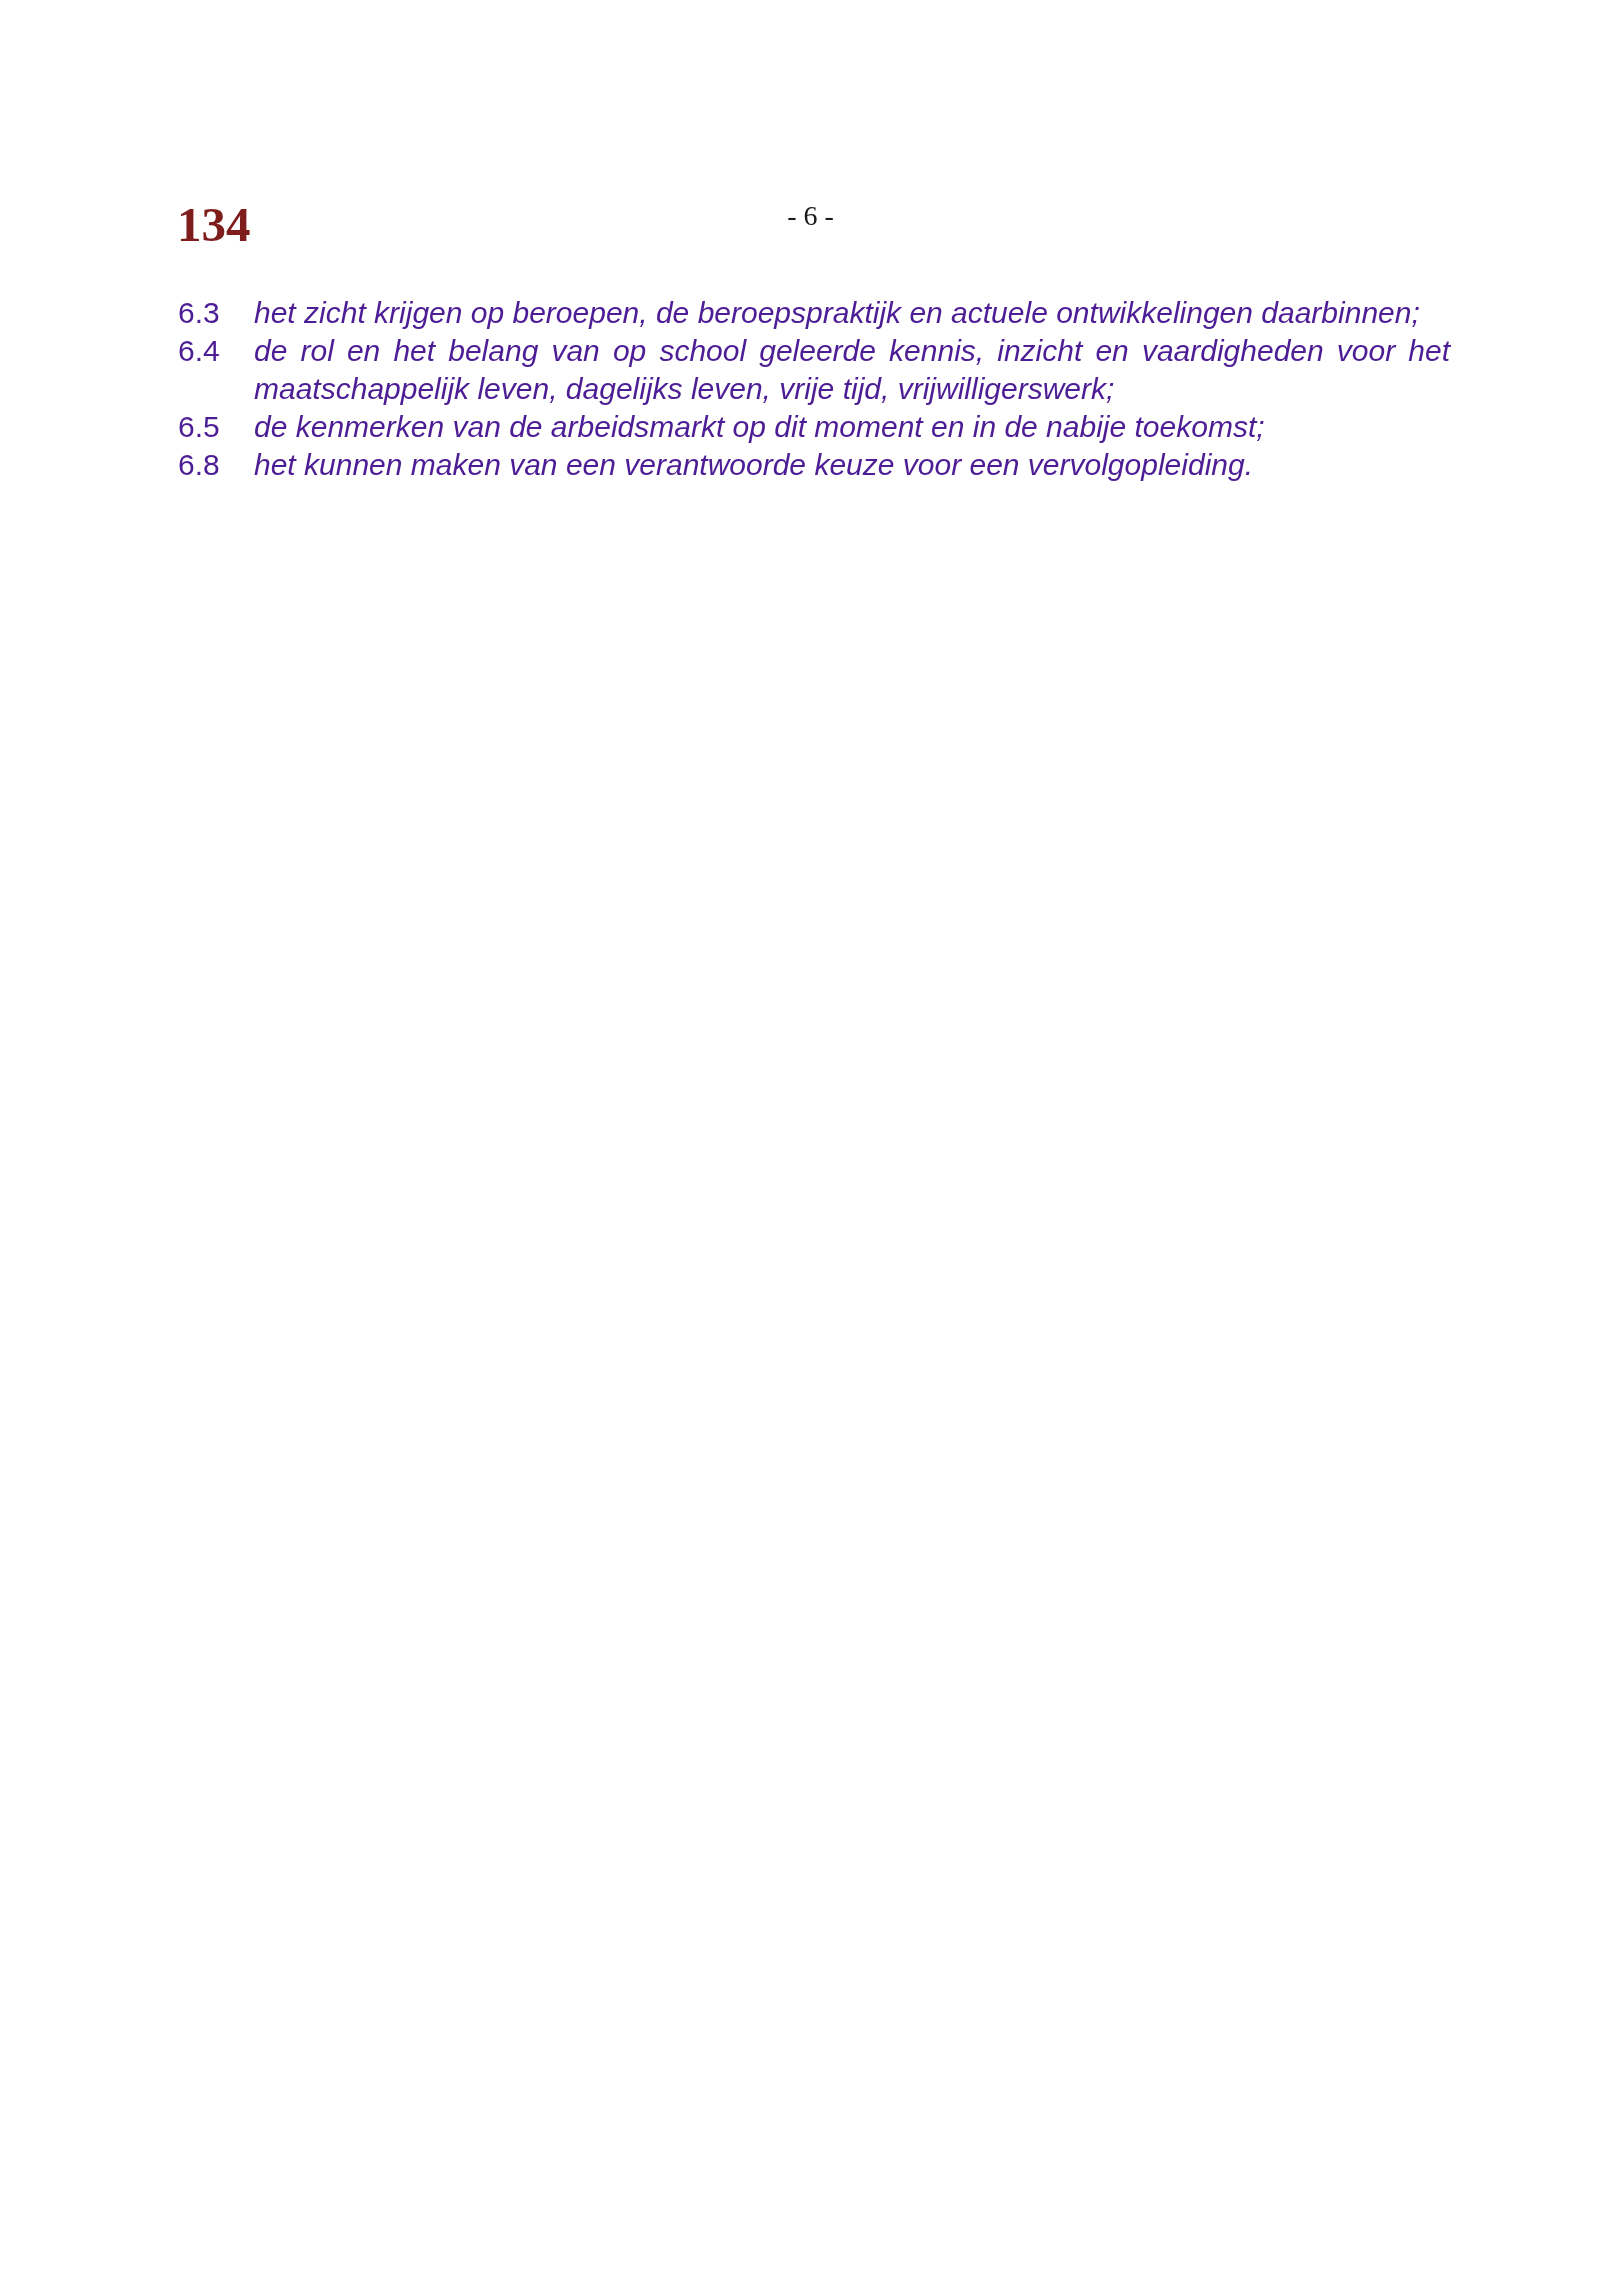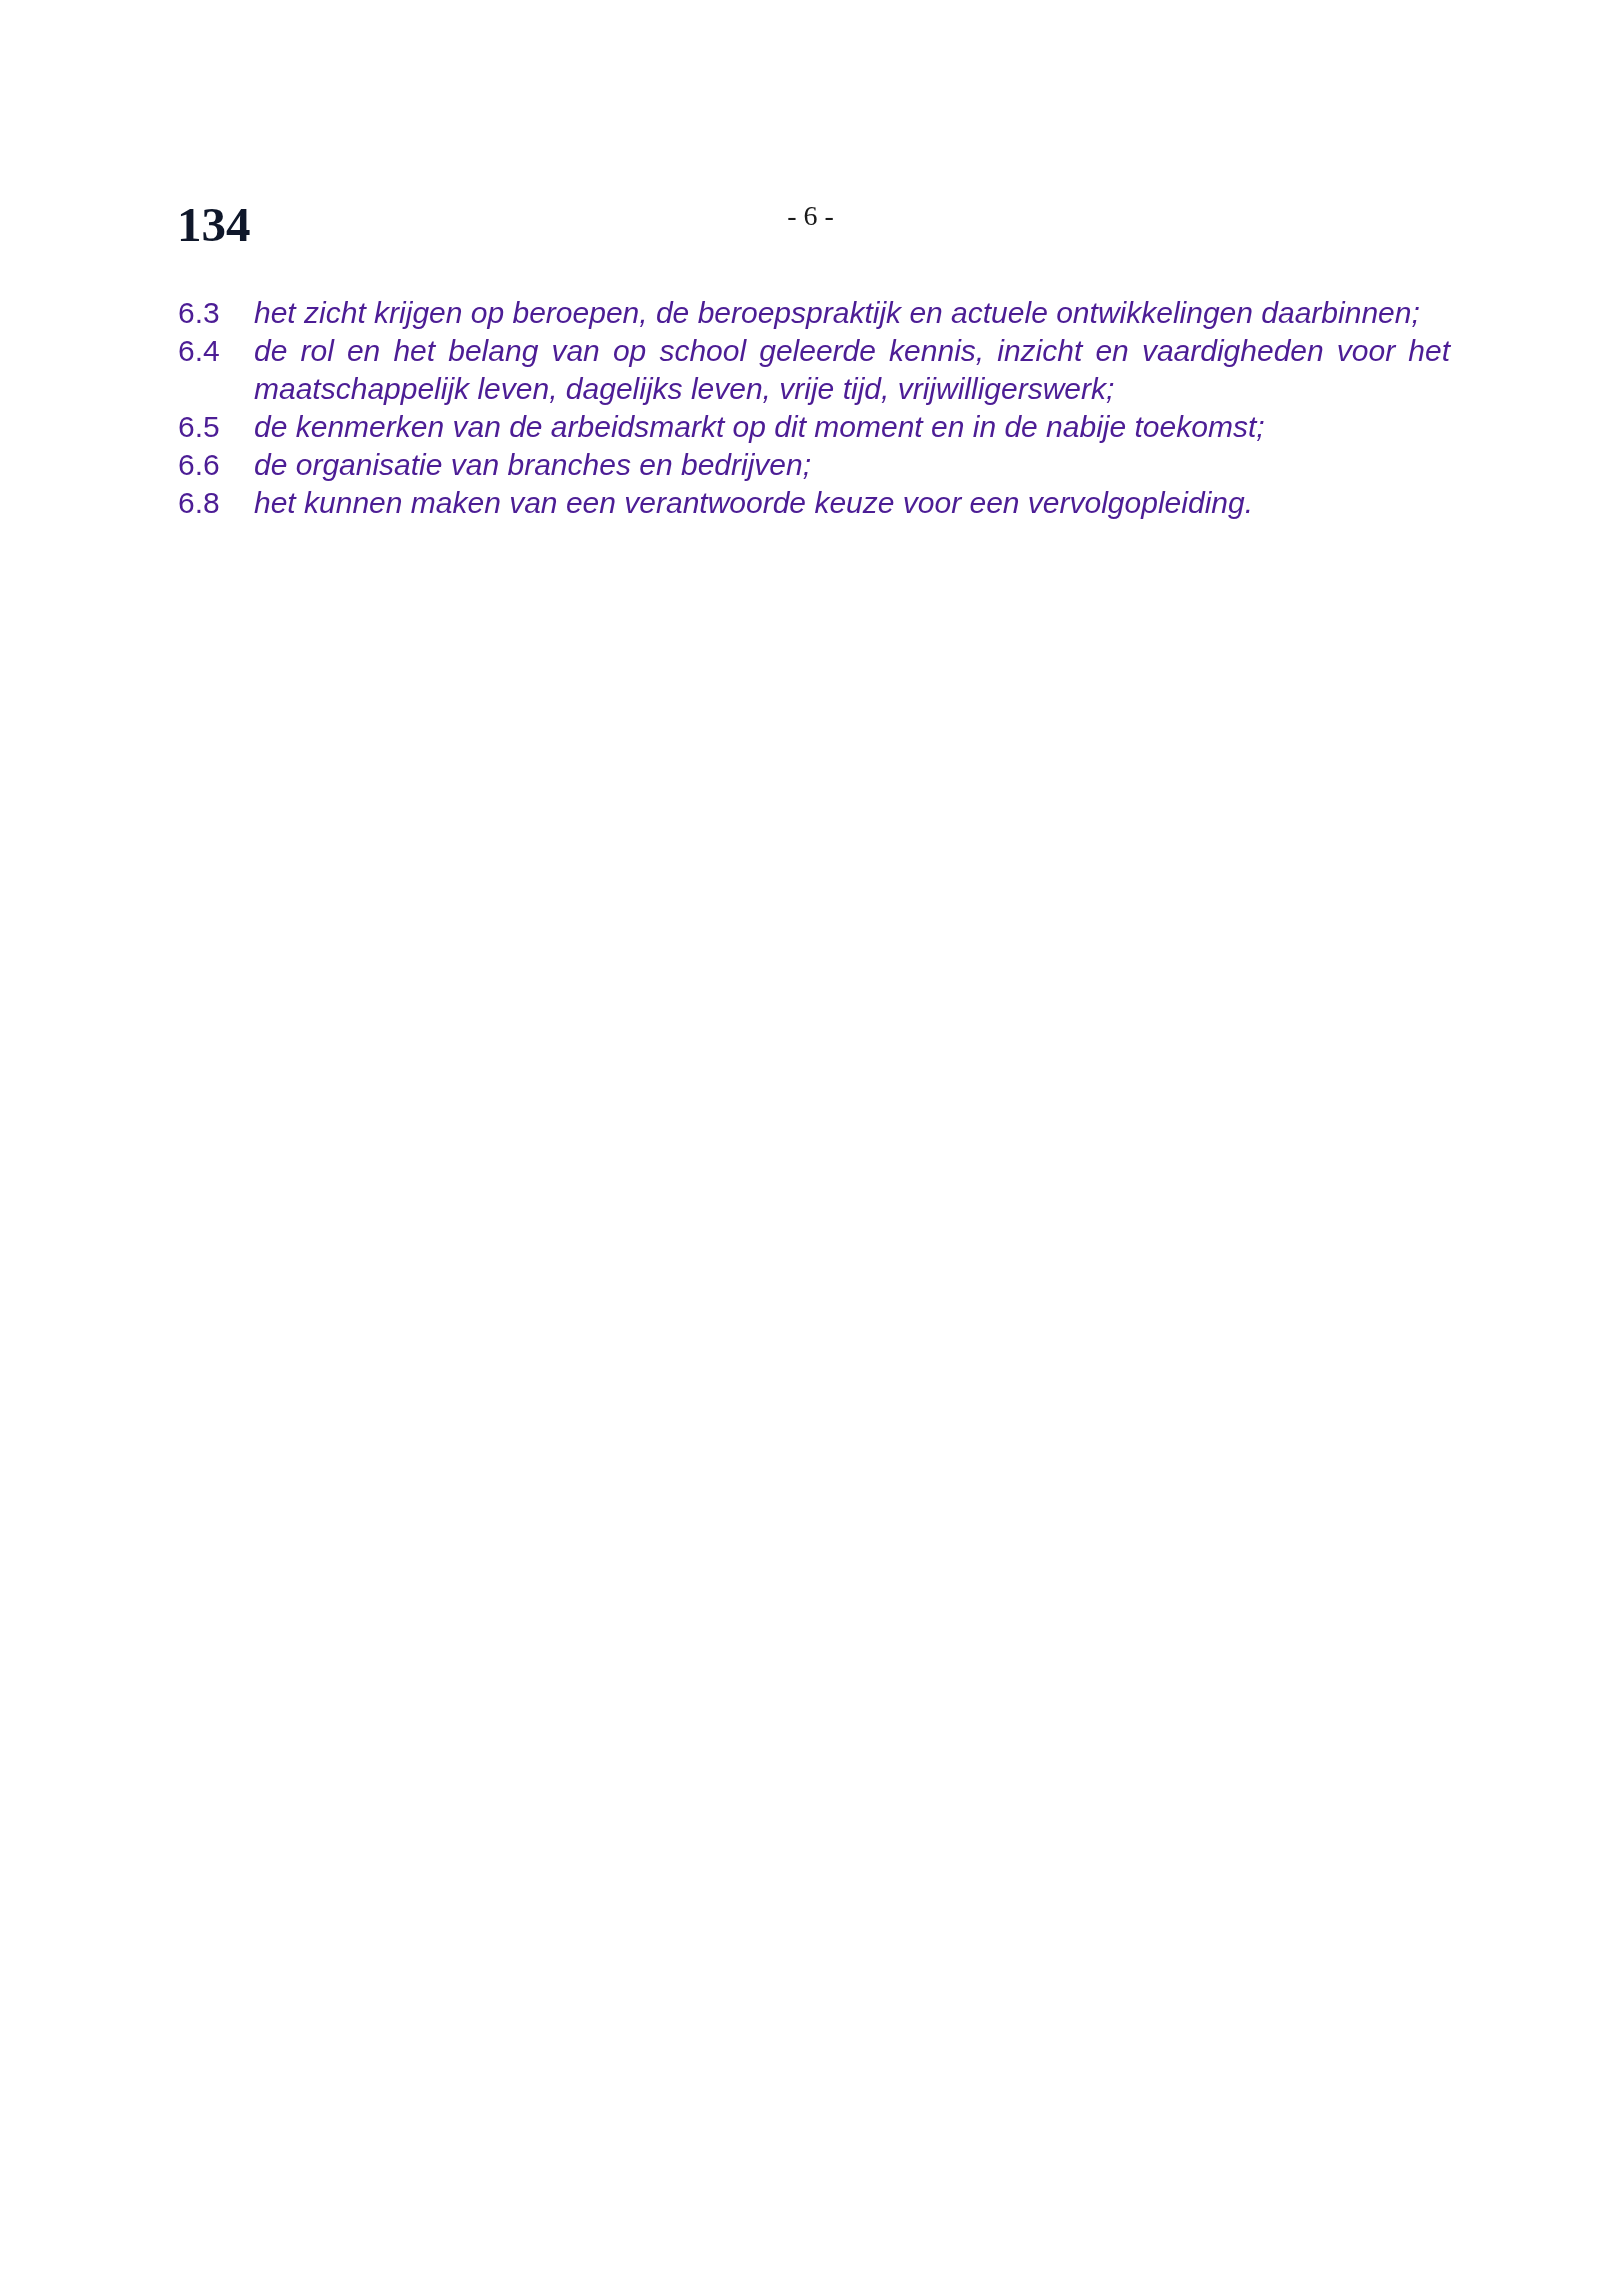--- a/index.html
+++ b/index.html
@@ -16,21 +16,21 @@
     overflow: hidden;
   }
   .corner-number {
     position: absolute;
     left: 177px;
     top: 200px;
     font-family: "Liberation Serif", serif;
     font-weight: bold;
     font-size: 49px;
     line-height: 1;
-    color: #0f172a;
+    color: #7f1d1d;
   }
   .page-indicator {
     position: absolute;
     left: 0;
     top: 202px;
     width: 1621px;
     text-align: center;
     font-family: "Liberation Serif", serif;
     font-size: 28px;
     line-height: 1;
@@ -75,23 +75,19 @@
       </div>
       <div class="req-row">
         <div class="req-num">6.4</div>
         <div class="req-txt">de rol en het belang van op school geleerde kennis, inzicht en vaardigheden voor het maatschappelijk leven, dagelijks leven, vrije tijd, vrijwilligerswerk;</div>
       </div>
       <div class="req-row">
         <div class="req-num">6.5</div>
         <div class="req-txt">de kenmerken van de arbeidsmarkt op dit moment en in de nabije toekomst;</div>
       </div>
       <div class="req-row">
-        <div class="req-num">6.6</div>
-        <div class="req-txt">de organisatie van branches en bedrijven;</div>
-      </div>
-      <div class="req-row">
         <div class="req-num">6.8</div>
         <div class="req-txt">het kunnen maken van een verantwoorde keuze voor een vervolgopleiding.</div>
       </div>
     </div>
 
 </div>
 
 
 </body></html>

